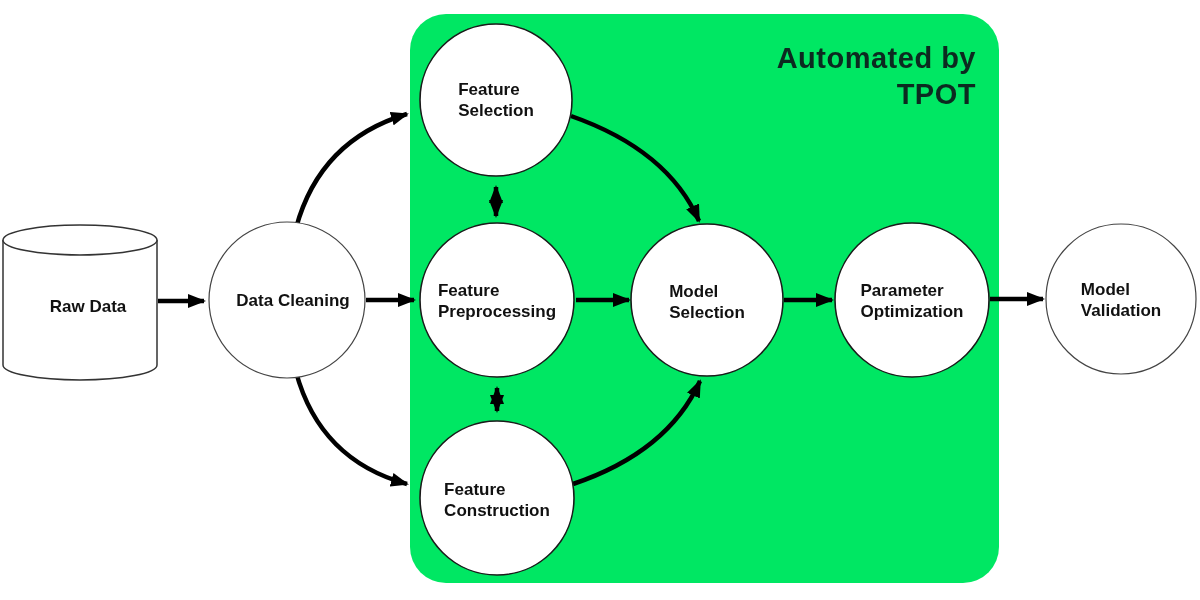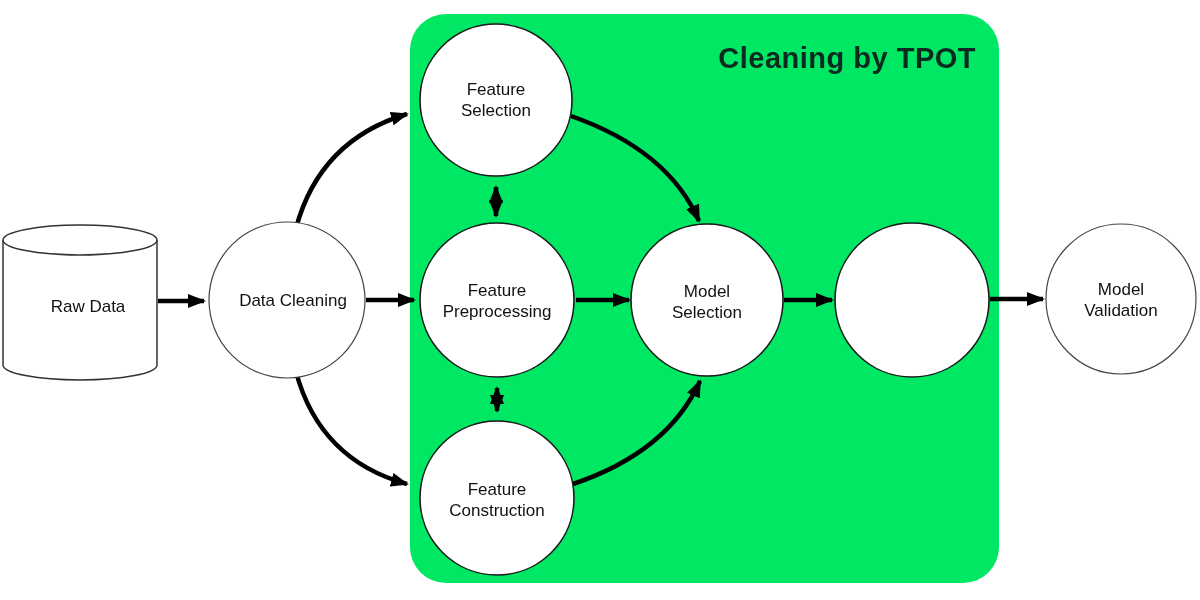--- a/index.html
+++ b/index.html
@@ -8,22 +8,21 @@
     width: 1200px;
     height: 600px;
     background: #ffffff;
     font-family: "Liberation Sans", sans-serif;
     overflow: hidden;
   }
   .stage svg { position: absolute; left: 0; top: 0; }
   .node-label {
     position: absolute;
     transform: translate(-50%, -50%);
-    text-align: center;
-    font-weight: 400;
+    font-weight: 700;
     font-size: 17px;
     line-height: 21px;
     color: #111111;
     white-space: pre-line;
     pointer-events: none;
   }
   .box-title {
     position: absolute;
     left: 700px;
     top: 40px;
@@ -76,28 +75,30 @@
       <circle cx="287" cy="300" r="78" stroke="#444444" stroke-width="1.2"></circle>
       <circle cx="496" cy="100" r="76" stroke="#1a1a1a" stroke-width="1.6"></circle>
       <circle cx="497" cy="300" r="77" stroke="#1a1a1a" stroke-width="1.6"></circle>
       <circle cx="497" cy="498" r="77" stroke="#1a1a1a" stroke-width="1.6"></circle>
       <circle cx="707" cy="300" r="76" stroke="#1a1a1a" stroke-width="1.6"></circle>
       <circle cx="912" cy="300" r="77" stroke="#1a1a1a" stroke-width="1.6"></circle>
       <circle cx="1121" cy="299" r="75" stroke="#444444" stroke-width="1.2"></circle>
     </g>
   </svg>
 
-  <div class="box-title" style="color: rgb(12, 42, 32);">Cleaning by TPOT</div>
+  <div class="box-title" style="color: rgb(12, 42, 32);">Automated by TPOT</div>
 
   <div class="node-label" style="left:88px;  top:306px;">Raw Data</div>
   <div class="node-label" style="left:293px; top:300px;">Data Cleaning</div>
   <div class="node-label" style="left:496px; top:100px;">Feature
 Selection</div>
   <div class="node-label" style="left:497px; top:301px;">Feature
 Preprocessing</div>
   <div class="node-label" style="left:497px; top:500px;">Feature
 Construction</div>
   <div class="node-label" style="left:707px; top:302px;">Model
 Selection</div>
+  <div class="node-label" style="left:912px; top:301px;">Parameter
+Optimization</div>
   <div class="node-label" style="left:1121px;top:300px;">Model
 Validation</div>
 
 </div>
 
 </body></html>

